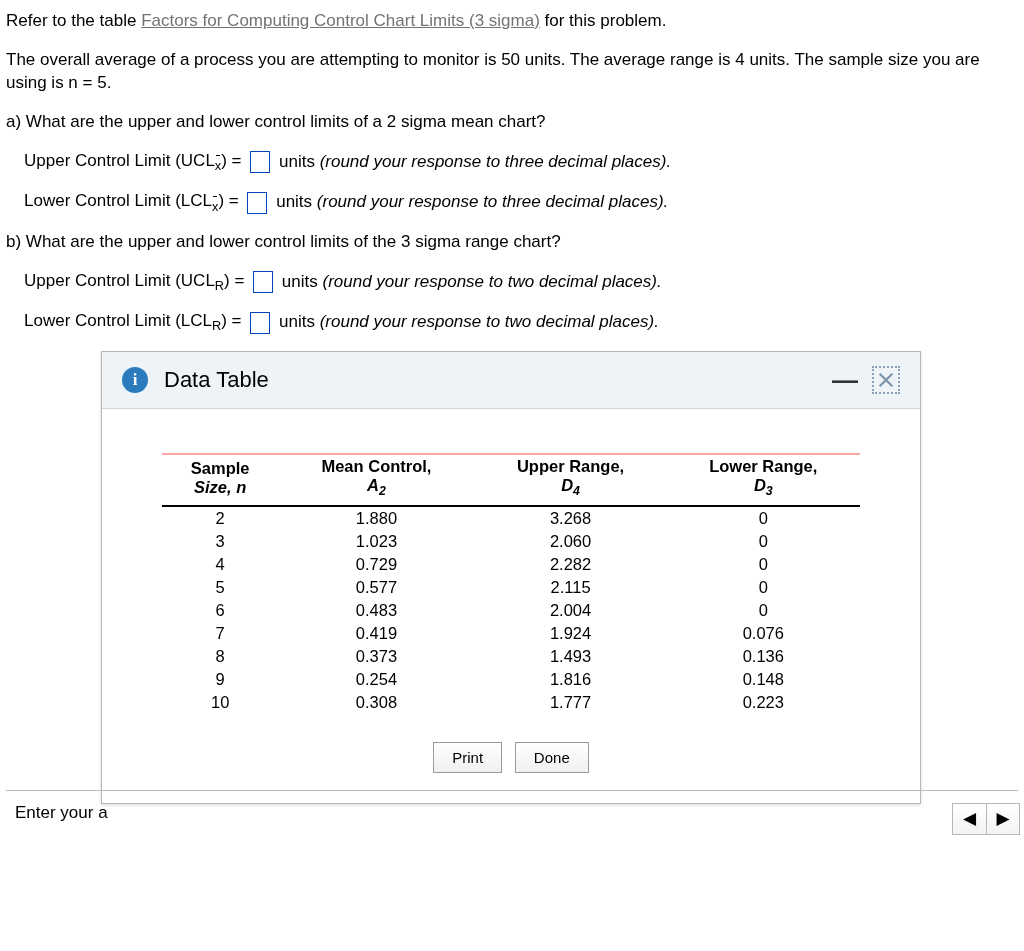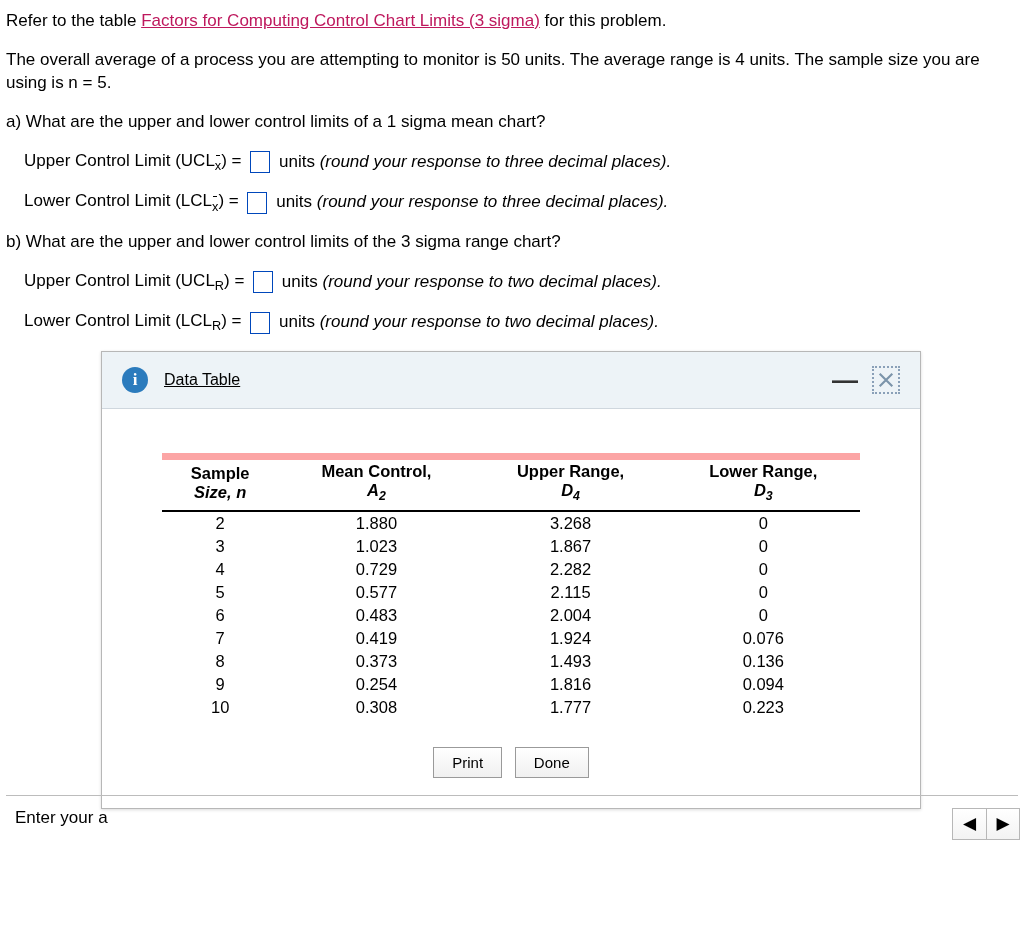--- a/index.html
+++ b/index.html
@@ -6,21 +6,21 @@
   body {
     margin: 0;
     padding: 4px 6px;
     font-family: Arial, Helvetica, sans-serif;
     font-size: 17px;
     color: #000;
     background: #fff;
     width: 1024px;
   }
   p { margin: 6px 0 16px 0; line-height: 1.35; }
-  a.link { color: #be185d; text-decoration: underline; }
+  a.link { color: #737373; text-decoration: underline; }
   .indent { margin-left: 18px; }
   .expr { display: inline-block; vertical-align: middle; text-align: right; }
   .xbar { position: relative; display:inline-block; }
   .xbar::before { content:""; position:absolute; left:1px; right:1px; top:-2px; height:1.2px; background:#000; }
   sub { font-size: 0.75em; }
   .ansbox {
     display:inline-block; width:20px; height:22px;
     border:1.5px solid #0047bb; background:#fff;
     vertical-align:middle; margin:0 4px;
   }
@@ -41,21 +41,21 @@
     padding:14px 20px;
     display:flex; align-items:center;
   }
   .info-icon {
     width:26px; height:26px; border-radius:50%;
     background:#2b7bbd; color:#fff; font-weight:bold;
     font-family: Georgia, 'Times New Roman', serif;
     display:flex; align-items:center; justify-content:center;
     font-size:17px; margin-right:16px;
   }
-  .card-title { font-size:16px;text-decoration:underline; }
+  .card-title { font-size:22px; }
   .card-controls { margin-left:auto; display:flex; gap:14px; align-items:center;}
   .min-icon { font-size:26px; font-weight:bold; color:#333; line-height:0.4; cursor:pointer;}
   .close-icon {
     width:28px; height:28px; border:2px dotted #8aa0b8;
     display:flex; align-items:center; justify-content:center;
     color:#7c94aa; cursor:pointer;
   }
   .close-icon svg { width:18px; height:18px; }
   .card-body { padding: 44px 60px 20px 60px; }
 
@@ -65,21 +65,21 @@
     font-size:16.5px;
   }
   table.data th {
     font-weight:bold; text-align:center;
     padding:2px 8px 6px 8px;
     line-height:1.15;
   }
   table.data td {
     text-align:center; padding:2px 8px;
   }
-  .thtop td, .thtop th { border-top:7px solid #fca5a5; }
+  .thtop td, .thtop th { border-top:2px solid #fca5a5; }
   .thr-row th { border-bottom:2px solid #000; }
   .lastrow td { border-bottom:2px solid #000; }
 
   .subhead { display:block; font-style:italic; font-weight:bold;}
   .btns { text-align:center; padding: 28px 0 10px 0;}
   .btn {
     display:inline-block;
     border:1px solid #9a9a9a;
     background:linear-gradient(#fff,#f0f0f0);
     padding:6px 18px; font-size:15px;
@@ -109,21 +109,21 @@
 </style>
 </head>
 <body>
 
 <p>
   <span>Refer to the table </span><a href="#" class="link">Factors for Computing Control Chart Limits (3 sigma)</a><span> for this problem.</span>
 </p>
 
 <p>The overall average of a process you are attempting to monitor is 50 units. The average range is 4 units. The sample size you are using is n = 5.</p>
 
-<p>a) What are the upper and lower control limits of a 1 sigma mean chart?</p>
+<p>a) What are the upper and lower control limits of a 2 sigma mean chart?</p>
 
 <p class="indent">
   <span class="expr">
     <span>Upper Control Limit (UCL</span><sub><span class="xbar">x</span></sub><span>) = </span>
   </span>
   <span class="ansbox"></span>
   <span> units </span><span class="ital">(round your response to three decimal places).</span>
 </p>
 
 <p class="indent">
@@ -193,21 +193,21 @@
       <tbody id="tbody">
           <tr>
             <td>2</td>
             <td>1.880</td>
             <td>3.268</td>
             <td>0</td>
           </tr>
           <tr>
             <td>3</td>
             <td>1.023</td>
-            <td>1.867</td>
+            <td>2.060</td>
             <td>0</td>
           </tr>
           <tr>
             <td>4</td>
             <td>0.729</td>
             <td>2.282</td>
             <td>0</td>
           </tr>
           <tr>
             <td>5</td>
@@ -230,21 +230,21 @@
           <tr>
             <td>8</td>
             <td>0.373</td>
             <td>1.493</td>
             <td>0.136</td>
           </tr>
           <tr>
             <td>9</td>
             <td>0.254</td>
             <td>1.816</td>
-            <td>0.094</td>
+            <td>0.148</td>
           </tr>
           <tr>
             <td>10</td>
             <td>0.308</td>
             <td>1.777</td>
             <td>0.223</td>
           </tr>
         </tbody>
     </table>
     <div class="btns">

